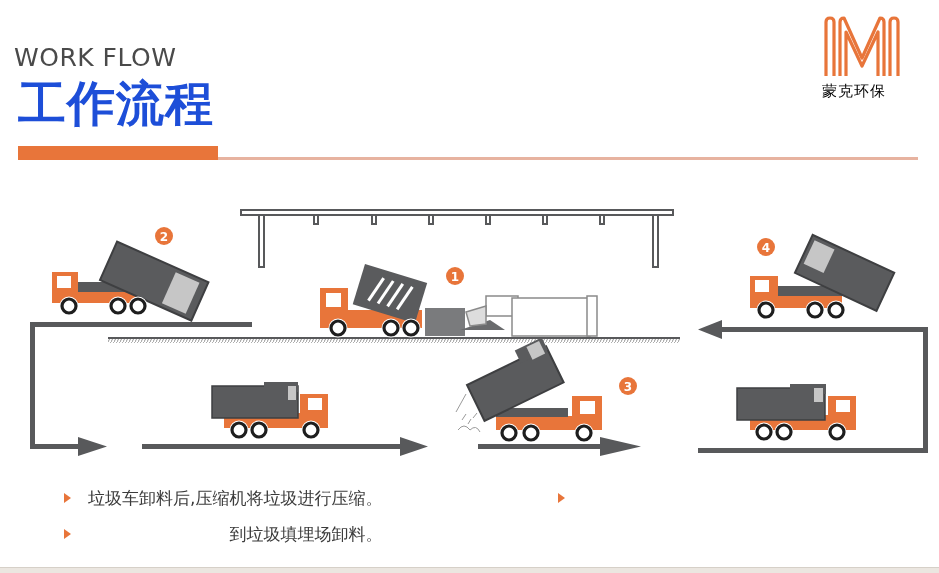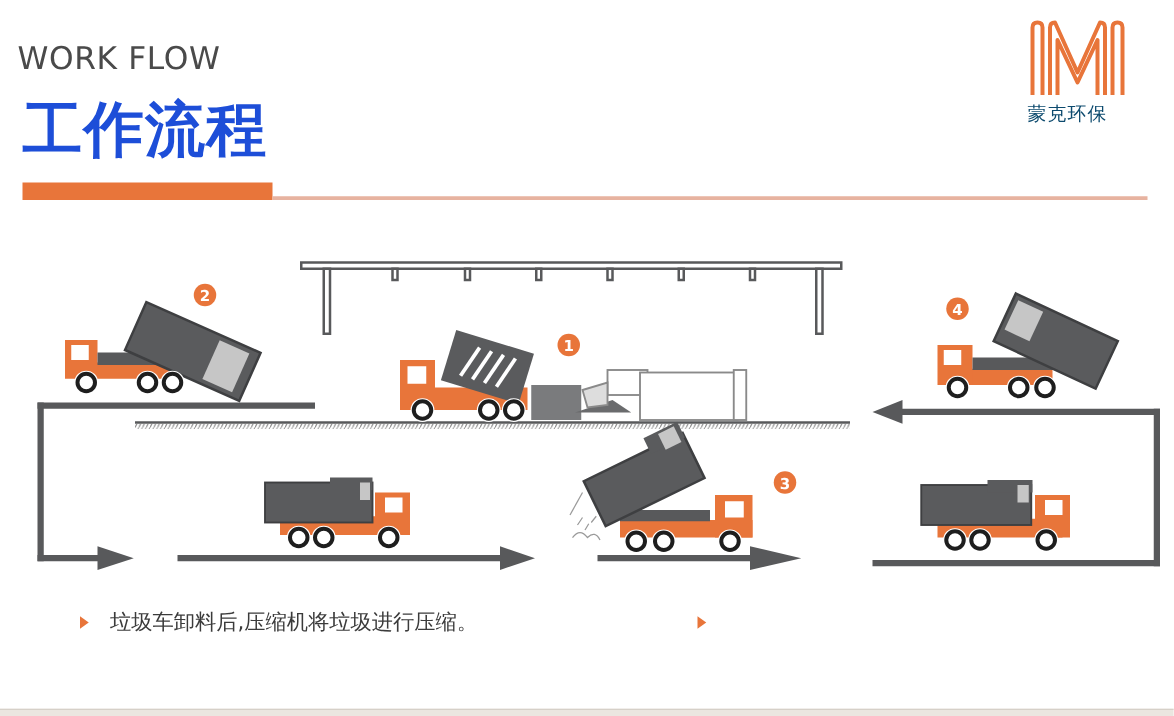--- a/index.html
+++ b/index.html
@@ -1,34 +1,34 @@
 <!DOCTYPE html>
 <html><head>
 <meta charset="utf-8">
 <style>
   html, body { margin: 0; padding: 0; }
   body {
     width: 939px; height: 573px; position: relative; overflow: hidden;
     background: #ffffff; font-family: "DejaVu Sans", "Liberation Sans", sans-serif;
   }
   .title-en {
-    position: absolute; left: 14px; top: 32px;
+    position: absolute; left: 14px; top: 43px;
     font-family: "DejaVu Sans", sans-serif; font-size: 25px; color: #4a4a4a;
     letter-spacing: 0.5px; font-weight: normal;
   }
   .title-cn {
     position: absolute; left: 18px; top: 72px;
     font-family: "DejaVu Serif", "Liberation Serif", serif; font-size: 48px; color: #1d4ed8;
     font-weight: bold; letter-spacing: 1px;
   }
   .bar-thick { position: absolute; left: 18px; top: 146px; width: 200px; height: 14px; background: #e8753a; }
   .bar-thin { position: absolute; left: 218px; top: 157px; width: 700px; height: 3px; background: #e7b3a0; }
   .logo { position: absolute; left: 820px; top: 14px; width: 84px; height: 90px; }
   .logo-text {
-    position: absolute; left: 822px; top: 82px; font-size: 15px; color: #0c4a6e; letter-spacing: 1px;
+    position: absolute; left: 822px; top: 82px; font-size: 15px; color: #000000; letter-spacing: 1px;
   }
   .diagram { position: absolute; left: 0; top: 0; }
   .bullets { position: absolute; font-size: 17px; color: #3b3b3b; }
   .bullets .item { position: relative; height: 36px; line-height: 30px; padding-left: 24px; white-space: nowrap; }
   .bullets .tri {
     position: absolute; left: 0; top: 10px; width: 0; height: 0;
     border-top: 5px solid transparent; border-bottom: 5px solid transparent; border-left: 7px solid #e8753a;
   }
   .b-left { left: 64px; top: 483px; text-align: right; }
   .b-right { left: 558px; top: 483px; }
@@ -205,20 +205,24 @@
     <use href="#wheel" x="784" y="432"></use>
     <use href="#wheel" x="837" y="432"></use>
   </g>
 </svg>
 
 <div class="bullets b-left">
   <div class="item">
     <span class="tri"></span>
     <span>垃圾车卸料后,压缩机将垃圾进行压缩。</span>
   </div>
+  <div class="item">
+    <span class="tri"></span>
+    <span>到垃圾填埋场卸料。</span>
+  </div>
 </div>
 
 <div class="bullets b-right">
   <div class="item">
     <span class="tri"></span>
   </div>
 </div>
 
 <div class="footer-bar"></div>
 

